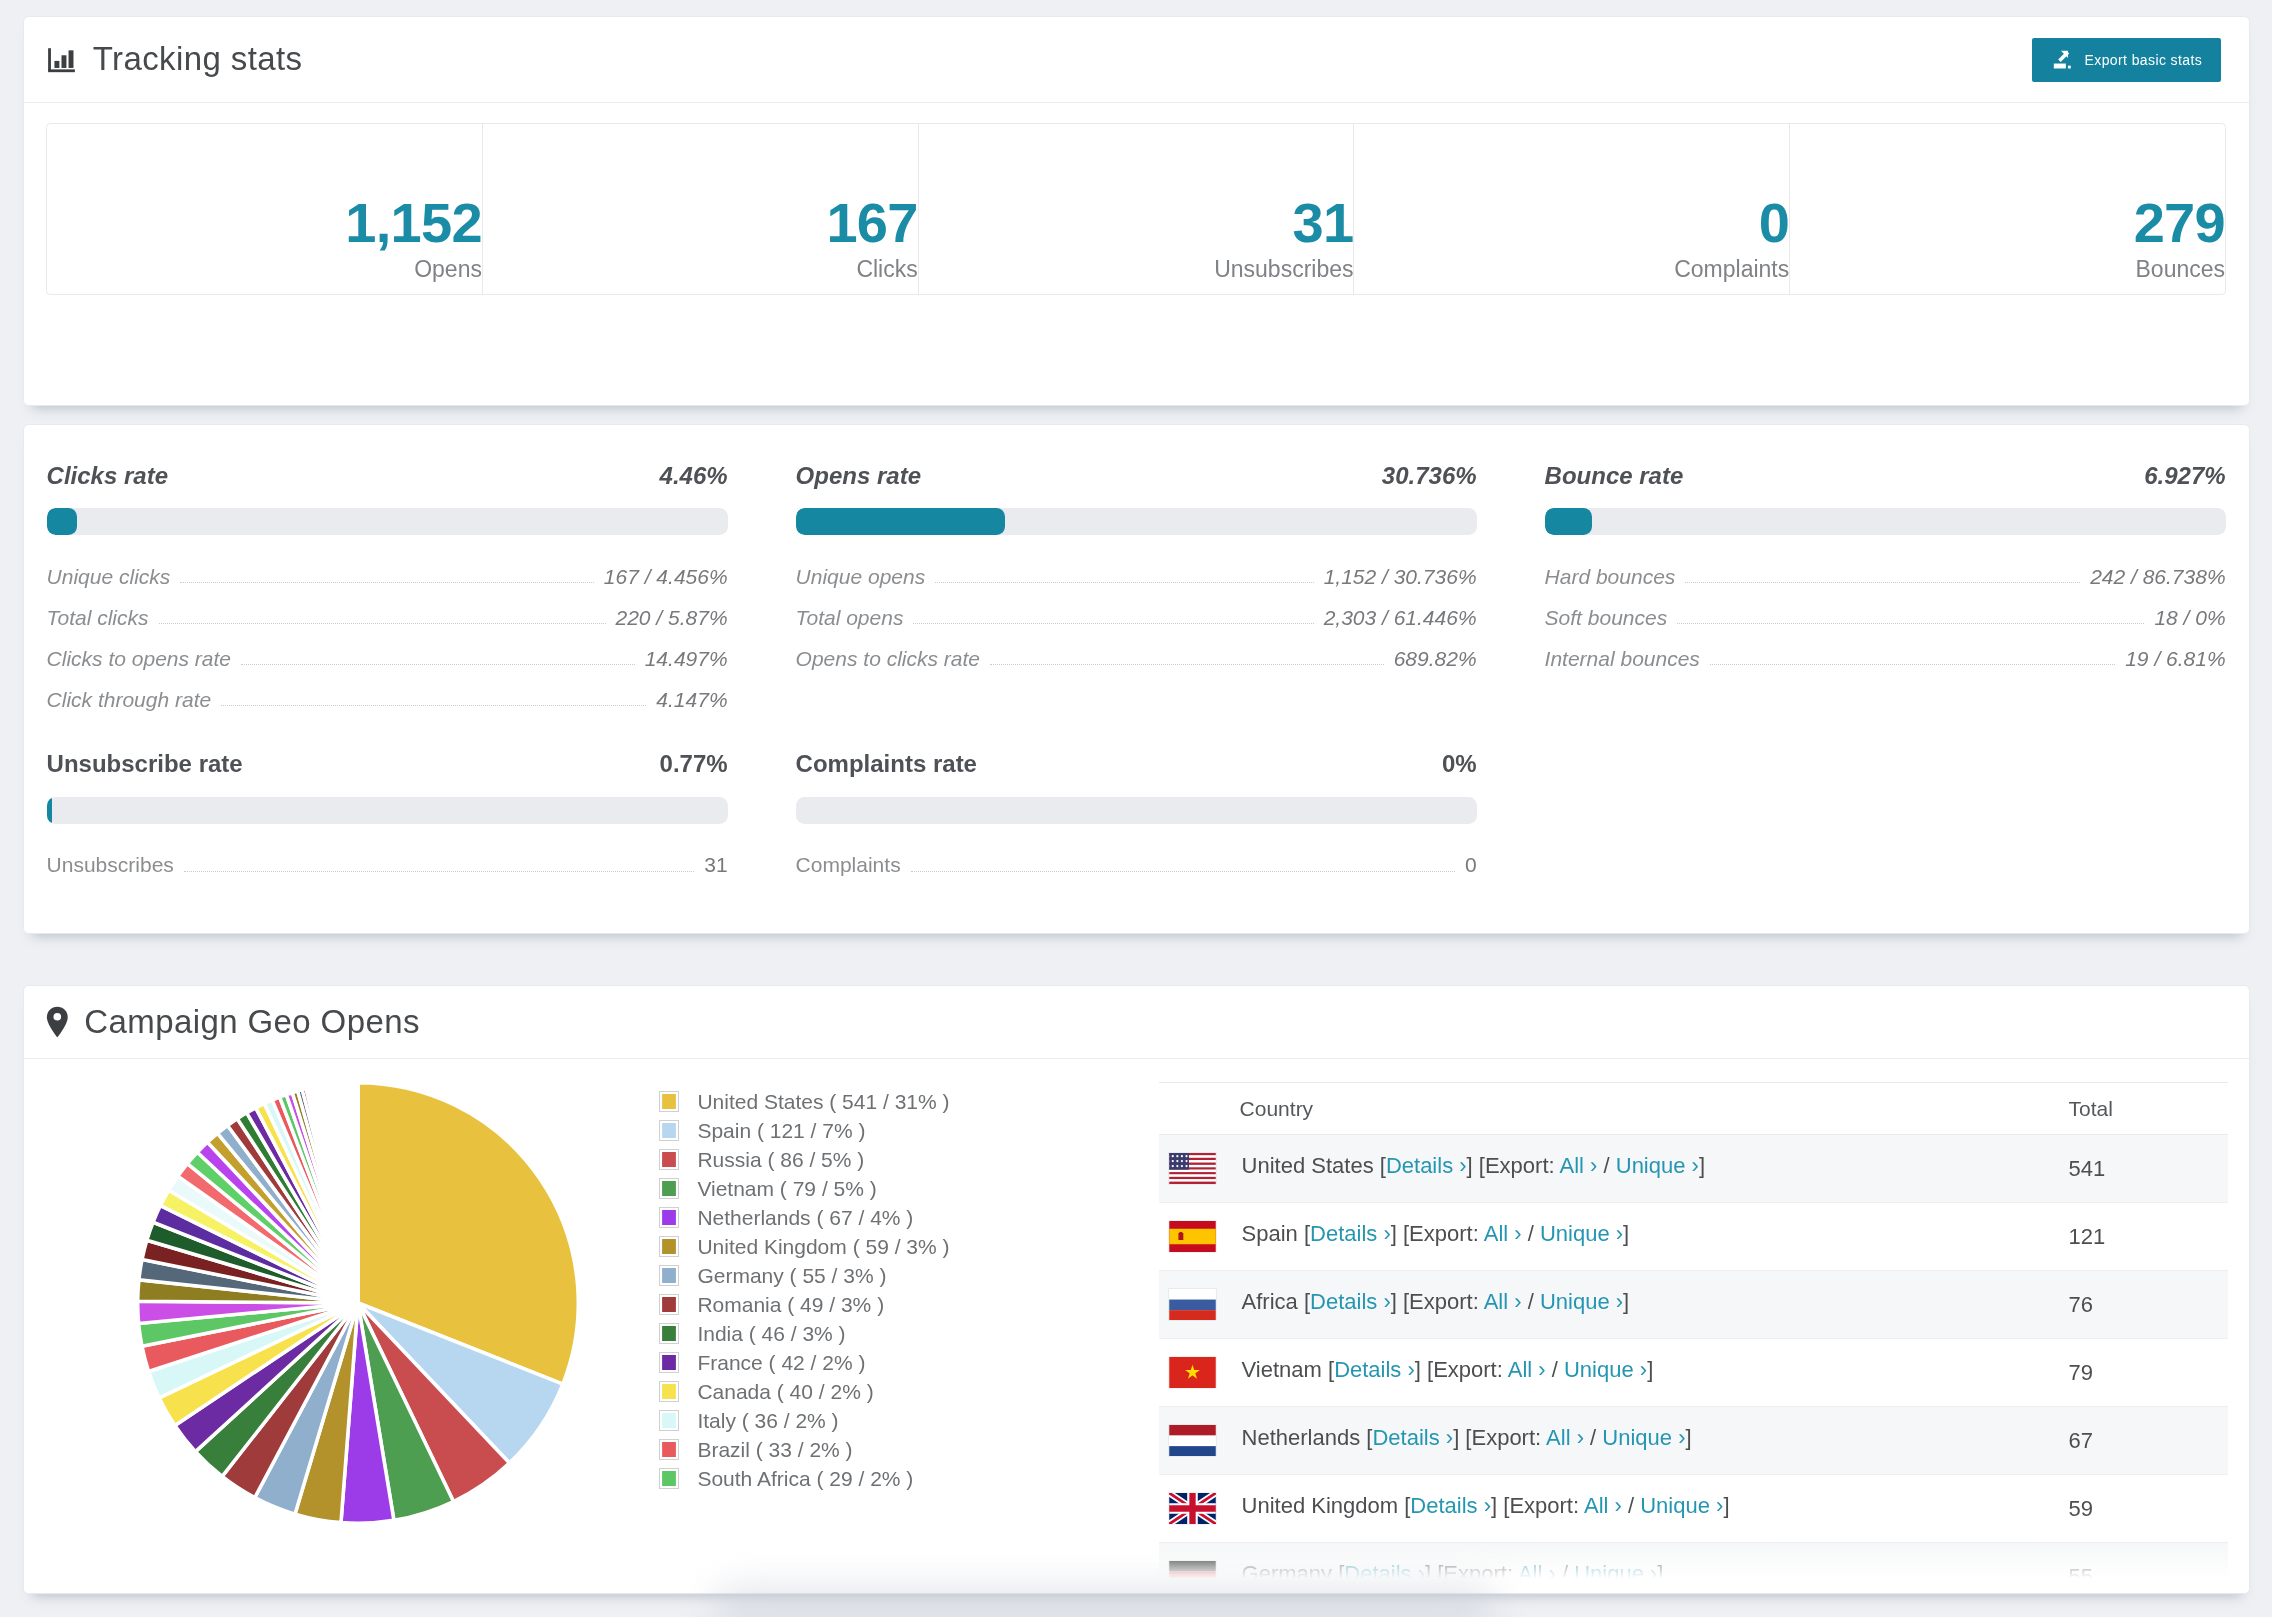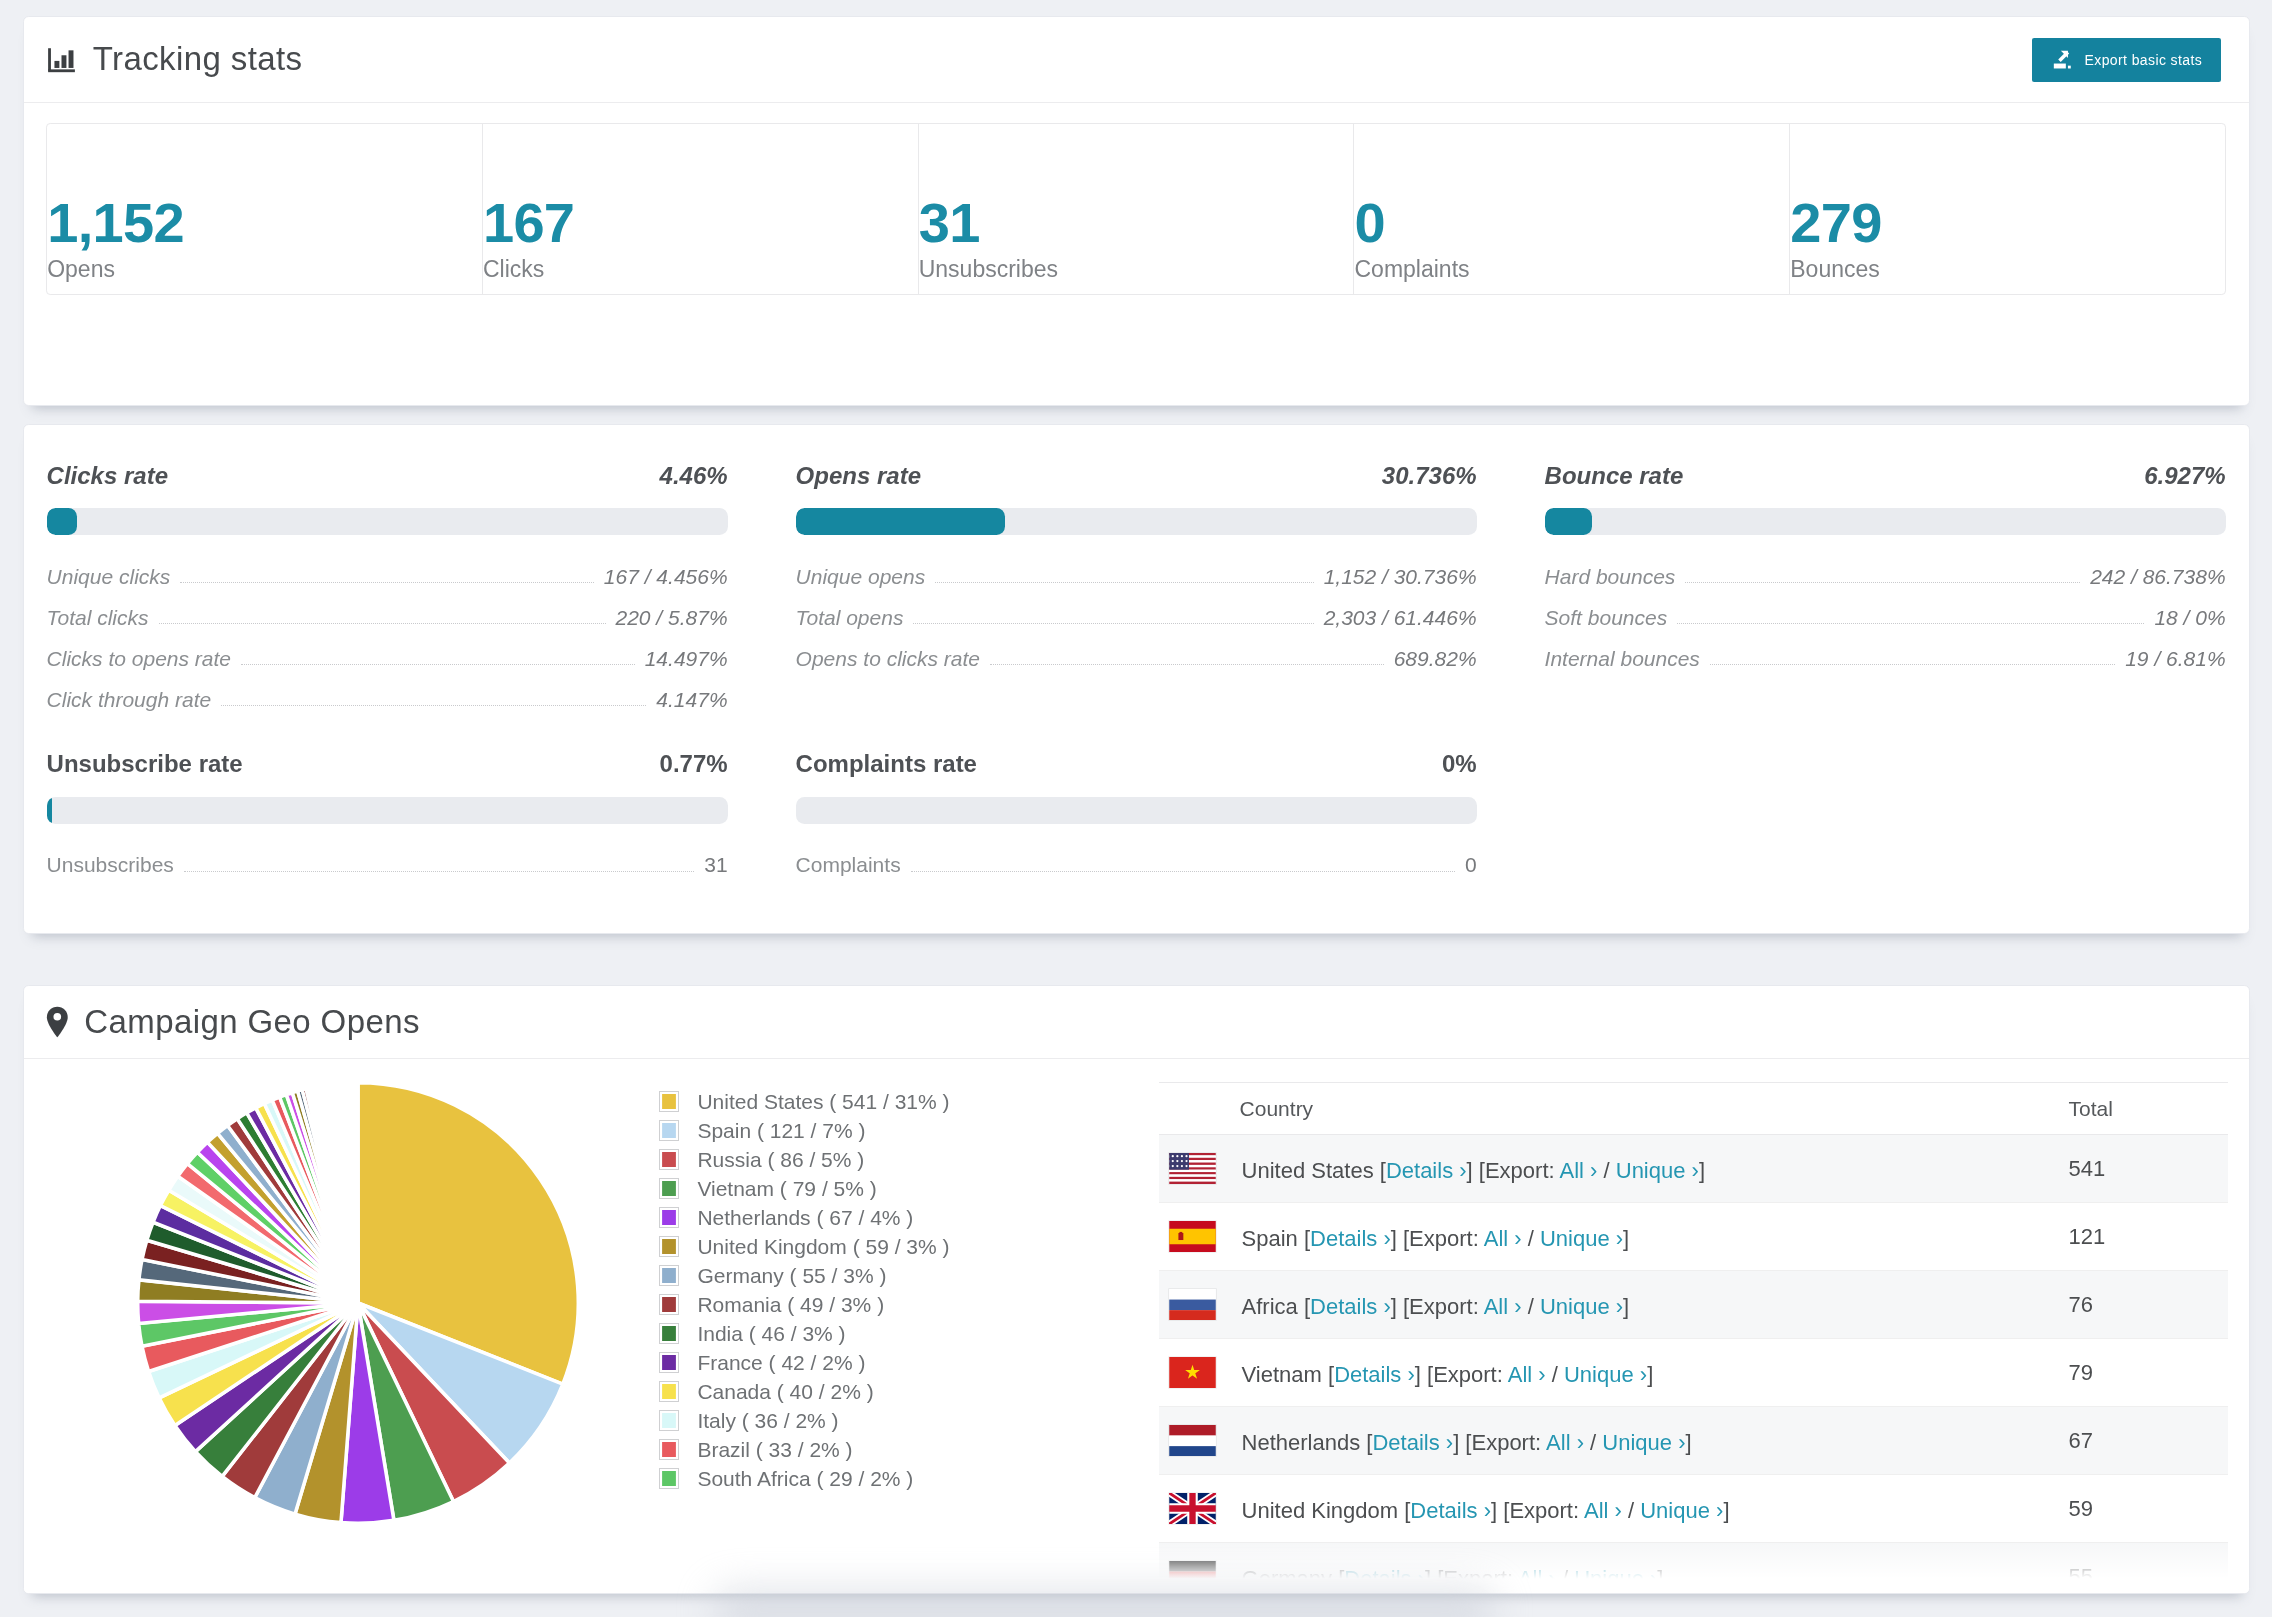--- a/index.html
+++ b/index.html
@@ -32,21 +32,21 @@
     display:inline-flex;align-items:center;gap:11.3px;padding:0 18.4px;
     background:#14829e;color:#fff;border:none;border-radius:2.1px;
     font-size:14px;font-family:inherit;cursor:pointer;letter-spacing:0.4px;
   }
 
   
   .stats-box{
     display:flex;margin:20px 22.6px 0;border:0.7px solid #e9e9eb;border-radius:4.2px;
     background:#fff;
   }
-  .stat-cell{flex:1;text-align:left;padding:71px 0 11.3px;border-right:0.7px solid #e9e9eb;}
+  .stat-cell{flex:1;text-align:right;padding:71px 0 11.3px;border-right:0.7px solid #e9e9eb;}
   .stat-cell:last-child{border-right:none;}
   .stat-value{font-size:56px;font-weight:700;color:#1b8ca6;line-height:56px;letter-spacing:-0.7px;}
   .stat-label{font-size:23px;color:#7f8286;margin-top:4.2px;line-height:28px;}
 
   
   .rates-band{display:grid;grid-template-columns:repeat(3,1fr);column-gap:68px;padding:0 23px;}
   .band-1{padding-top:37px;font-style:italic;}
   .band-2{margin-top:30px;}
   .metric-head{display:flex;justify-content:space-between;align-items:center;line-height:28px;}
   .metric-title{font-size:24px;font-weight:700;color:#4e5155;}
@@ -73,21 +73,21 @@
     display:grid;grid-template-columns:1fr 159px;height:51px;align-items:center;
     border-top:0.7px solid #e9e9eb;border-bottom:0.7px solid #e9e9eb;
     font-size:21px;color:#55585b;
   }
   .g-head .c1{padding-left:81px;}
   .g-row{
     display:grid;grid-template-columns:1fr 159px;height:67px;align-items:center;
     border-bottom:0.7px solid #efefef;font-size:22px;color:#4c4e50;
   }
   .g-row.striped{background:#f6f7f8;}
-  .g-name{display:flex;align-items:flex-end;gap:25.4px;padding-left:10.6px;white-space:nowrap;}
+  .g-name{display:flex;align-items:flex-start;gap:25.4px;padding-left:10.6px;white-space:nowrap;}
   .g-name svg{flex:0 0 auto;box-shadow:0 0 0 0.7px rgba(0,0,0,.08);}
   .g-row a{color:#2596b2;text-decoration:none;}
   .g-total{color:#4c4e50;}
 
   .fade-out{
     position:absolute;left:0;right:0;bottom:0;height:51px;pointer-events:none;
     background:linear-gradient(rgba(255,255,255,0),#ffffff 72%);
   }
   .bottom-blur{
     position:absolute;left:713px;top:1588px;width:783px;height:44px;

